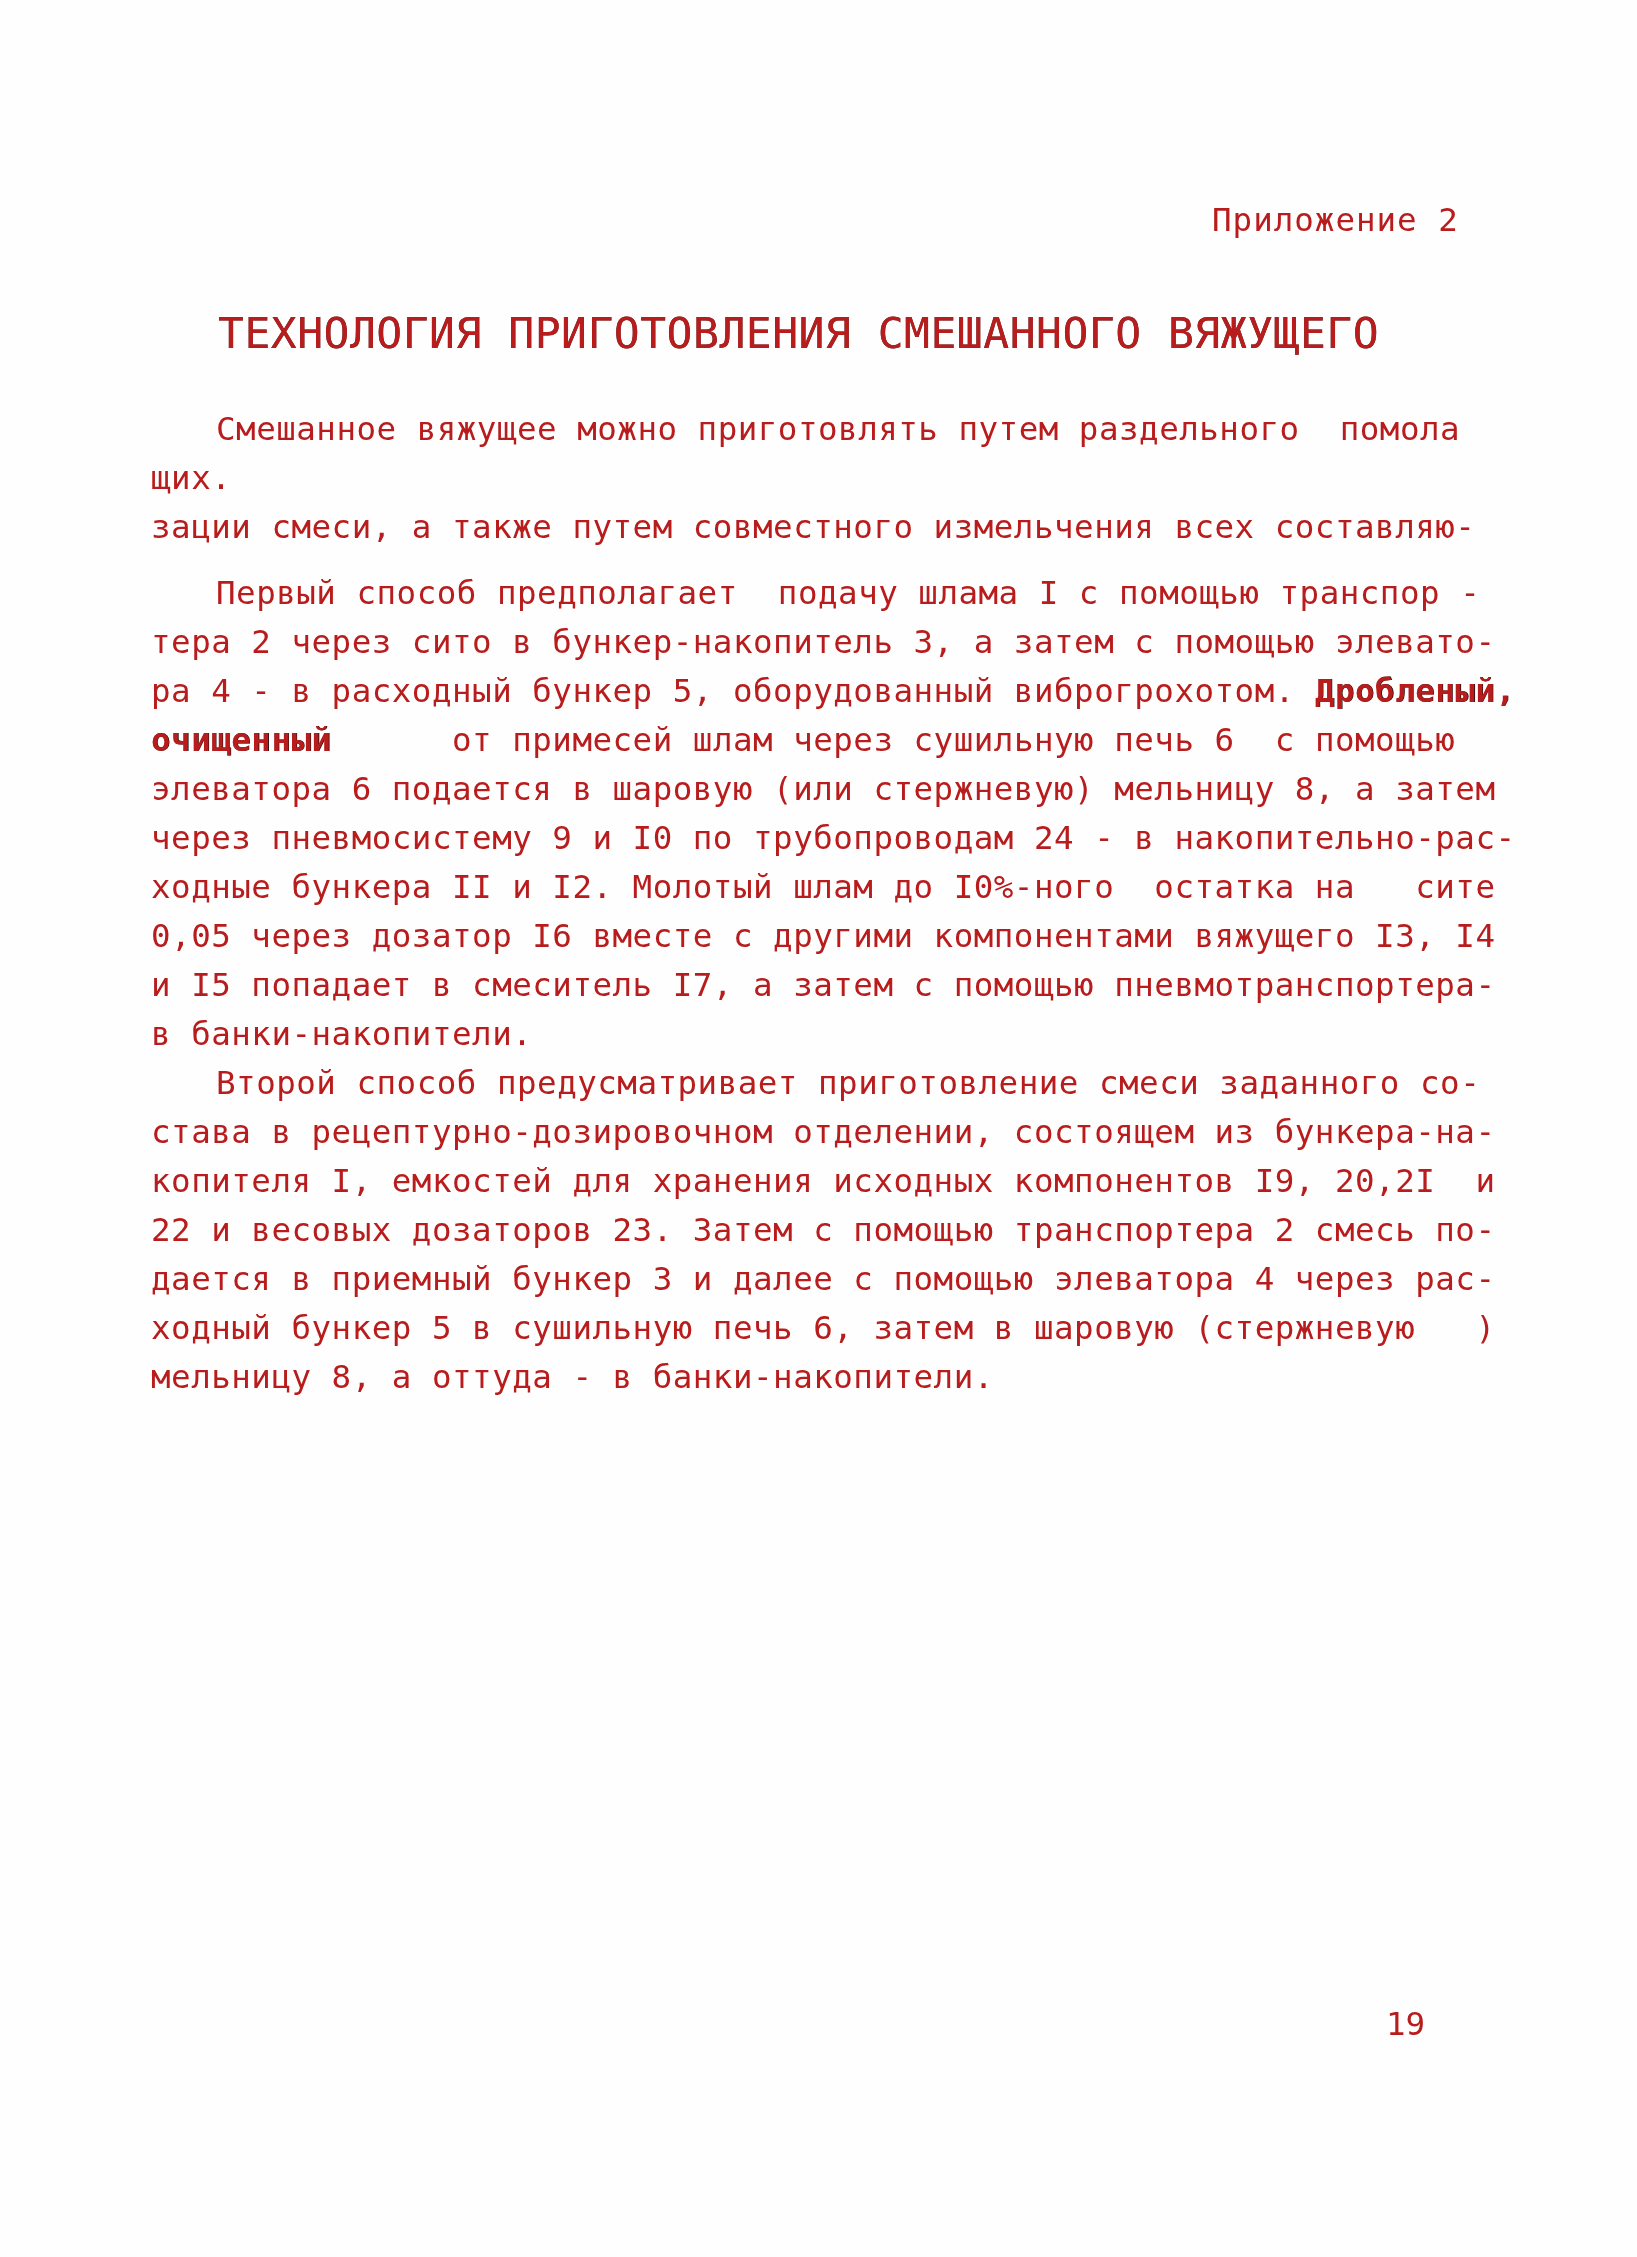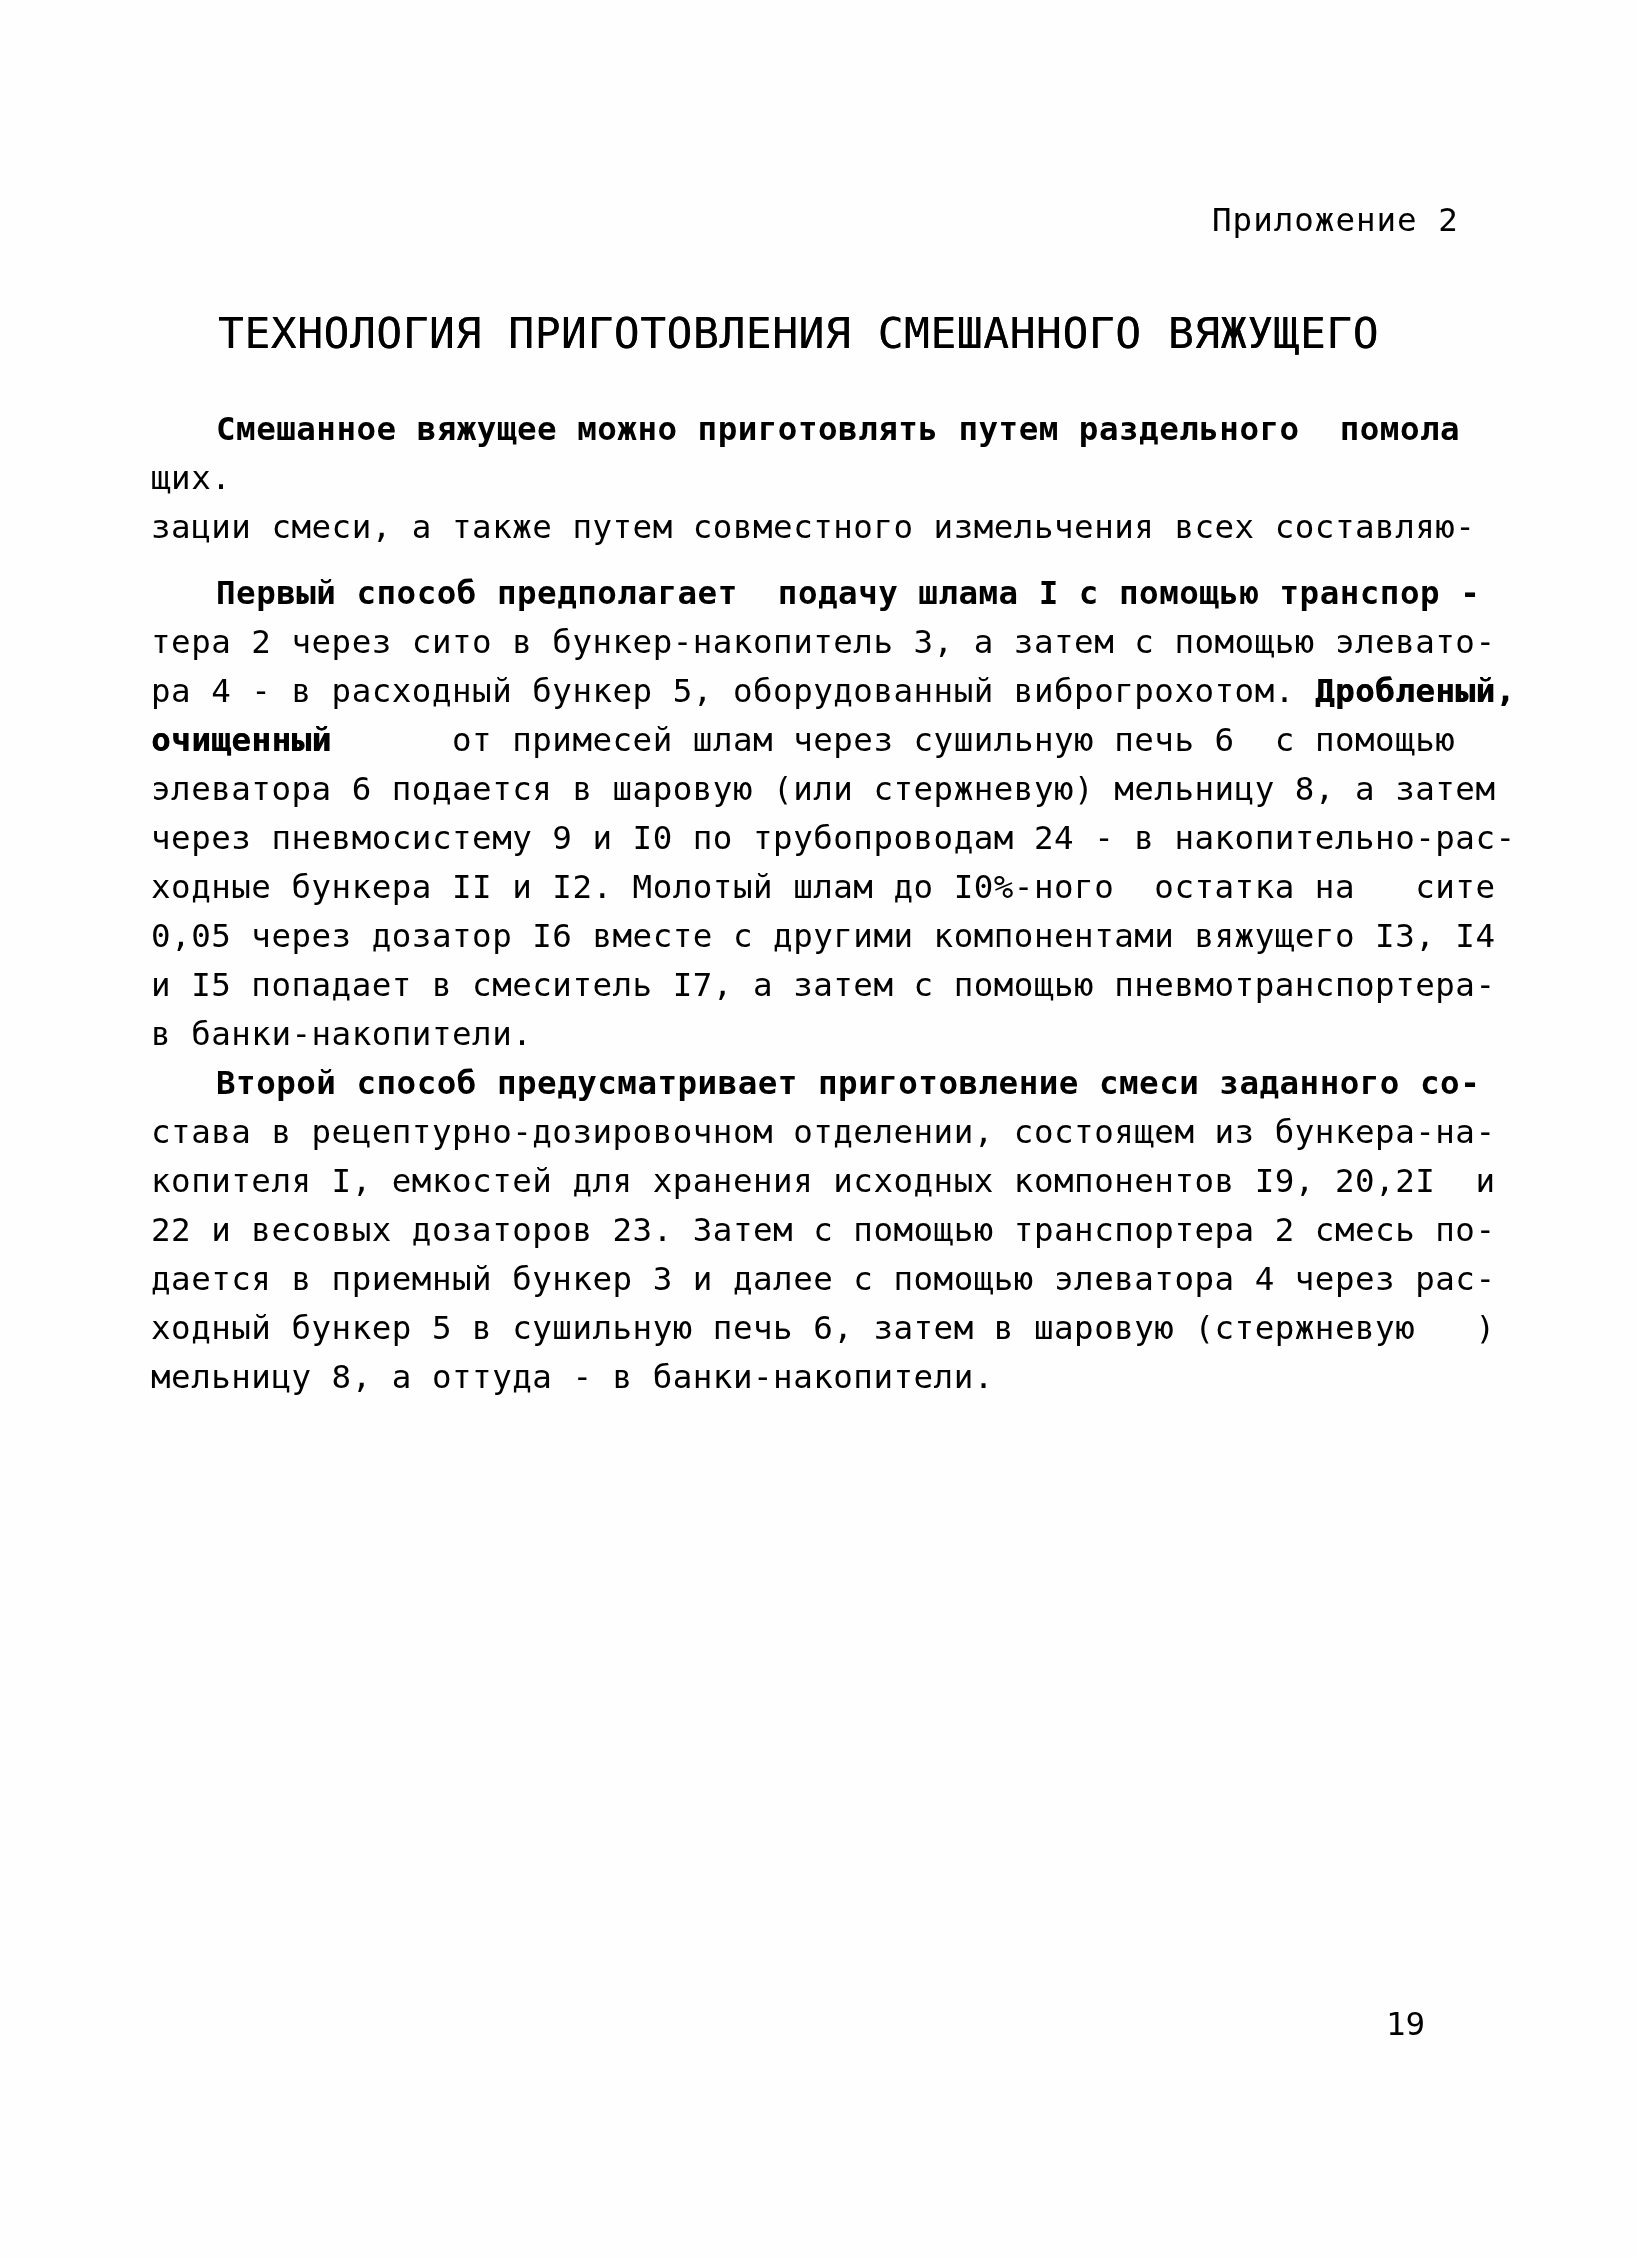--- a/index.html
+++ b/index.html
@@ -6,21 +6,21 @@
     margin: 0;
     padding: 0;
     background: #e8e8e8;
   }
   .doc-page {
     position: relative;
     width: 1637px;
     height: 2258px;
     margin: 0 auto;
     background: #fefefe;
-    color: #000000;
+    color: #b91c1c;
     font-family: "DejaVu Sans Mono", "Liberation Mono", monospace;
     overflow: hidden;
   }
   .appendix-label {
     position: absolute;
     left: 1212px;
     top: 201px;
     font-size: 32.5px;
     letter-spacing: 1px;
     white-space: pre;
@@ -42,21 +42,21 @@
     font-size: 32.5px;
     letter-spacing: 0.5px;
   }
   .paragraph { margin: 0; }
   .paragraph.extra-gap { margin-top: 17px; }
   .line {
     height: 49px;
     line-height: 49px;
     white-space: pre;
   }
-  .line.indent { padding-left: 65px; font-weight: bold; }
+  .line.indent { padding-left: 65px; }
   .bold {
     font-weight: 700;
     text-shadow: 0.6px 0 0 #111;
   }
   .page-number {
     position: absolute;
     left: 1386px;
     top: 2005px;
     font-size: 32.5px;
     white-space: pre;

